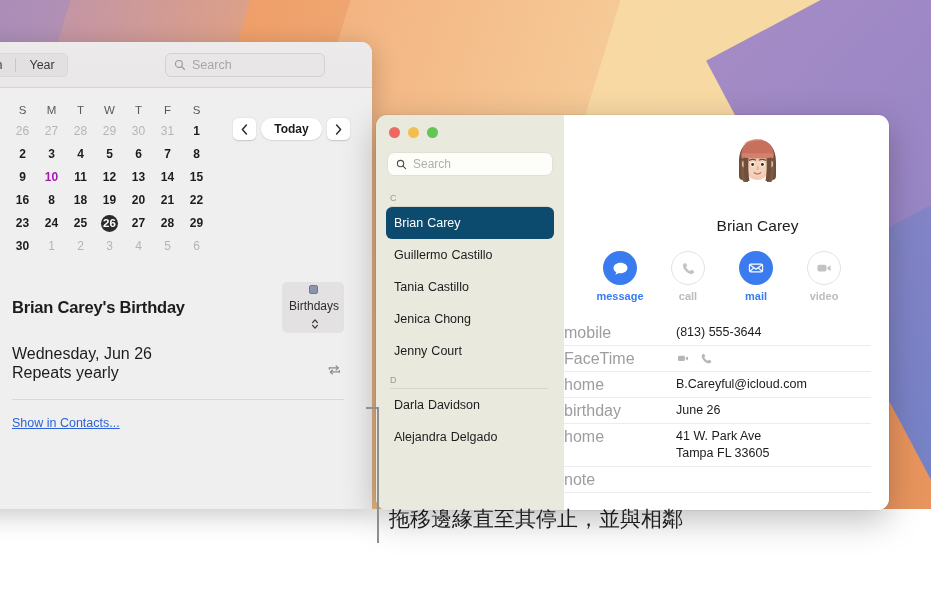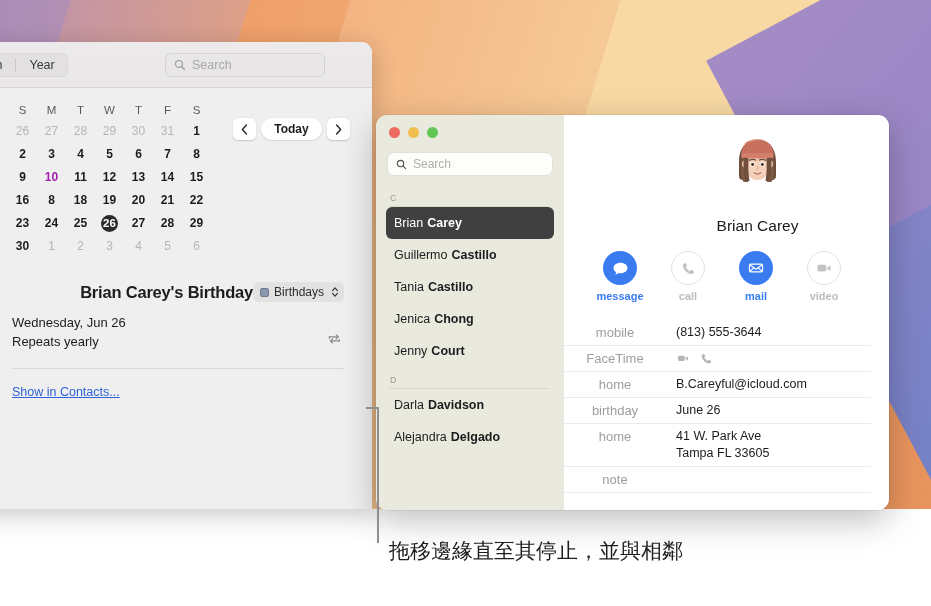--- a/index.html
+++ b/index.html
@@ -99,36 +99,36 @@
   }
   .day.dim { color: #b6b4b6; font-weight: 400; }
   .day.today { color: #a21caf; }
   .day.sel span {
     display: inline-block; width: 17px; height: 17px; line-height: 17px;
     border-radius: 50%; background: #2b2b2d; color: #fff; font-weight: 700;
     font-size: 11.5px; margin-top: -1px;
   }
 
   .ev-title-row {
-    display: flex; align-items: center; justify-content: flex-end;
+    display: flex; align-items: center; justify-content: space-between;
     margin: 28px 28px 0 52px;
   }
   .ev-title { font-size: 16.5px; font-weight: 700; color: #1c1c1e; letter-spacing: -0.2px; }
   .cal-picker {
     display: flex; align-items: center; gap: 5px;
     background: #e3e1e2; border-radius: 5px; padding: 3px 5px 3px 7px;
-    font-size: 12px; color: #2c2c2e;
+    font-size: 12px; color: #2c2c2e; flex-direction: column;
   }
   .cal-swatch { width: 9px; height: 9px; border-radius: 2px; background: #8b95ad;
     border: 1px solid #6d7993; }
   .chev-ud { display: flex; flex-direction: column; line-height: 5px; font-size: 8px;
     color: #3a3a3c; margin-left: 2px; }
 
   .ev-meta { margin: 11px 28px 0 52px; position: relative; }
-  .ev-line { font-size: 13px; color: #1c1c1e; line-height: 19px; }
+  .ev-line { font-size: 16px; color: #1c1c1e; line-height: 19px; }
   .repeat-ico { position: absolute; right: 2px; top: 19px; }
   .ev-sep { height: 1px; background: #d9d7d8; margin: 17px 28px 0 52px; }
   .ev-link {
     margin: 16px 0 0 52px; font-size: 12.5px; color: #2d63d6;
     text-decoration: underline; display: inline-block;
   }
 
   
   .con-win {
     position: absolute; left: 376px; top: 115px; width: 513px; height: 395px;
@@ -153,22 +153,22 @@
   .con-list { position: absolute; left: 0; top: 70px; right: 0; bottom: 0; overflow: hidden; }
   .sec-hdr {
     font-size: 9px; color: #9a9a8e; margin: 8px 16px 0 14px; padding-bottom: 3px;
     border-bottom: 1px solid #d6d6c8; letter-spacing: 0.3px;
   }
   .con-item {
     height: 32px; display: flex; align-items: center; font-size: 12.5px;
     color: #1c1c1e; margin: 0 10px; padding: 0 8px; border-radius: 6px;
   }
   .con-item .fn { font-weight: 400; }
-  .con-item .ln { font-weight: 700; margin-left: 4px; }
-  .con-item.sel { background: #404040; color: #fff; }
+  .con-item .ln { font-weight: 400; margin-left: 4px; }
+  .con-item.sel { background: #0c4a6e; color: #fff; }
 
   .con-detail { flex: 1; background: #ffffff; position: relative; }
   .avatar-row {
     display: flex; align-items: center; gap: 22px; padding: 17px 0 0 62px; flex-direction: column;
   }
   .avatar { width: 63px; height: 63px; border-radius: 50%; position: relative; }
   .con-name { font-size: 15.5px; color: #1c1c1e; }
 
   .actions { display: flex; gap: 0; padding: 16px 0 0 22px; }
   .action { width: 68px; text-align: center; }
@@ -181,38 +181,38 @@
   .act-label { font-size: 11px; margin-top: 5px; font-weight: 700; }
   .act-label.on { color: #3a7cf0; }
   .act-label.off { color: #bcbcbe; }
 
   .fields { margin: 18px 18px 0 0; }
   .frow {
     display: flex; align-items: flex-start; border-bottom: 1px solid #ececee;
     min-height: 25px; padding: 4px 0 4px 0;
   }
   .flabel {
-    width: 112px; flex: 0 0 112px; text-align: center; padding-right: 10px;
-    font-size: 13px; color: #9d9da0; line-height: 17px;
+    width: 112px; flex: 0 0 112px; text-align: left; padding-right: 10px;
+    font-size: 16px; color: #9d9da0; line-height: 17px;
   }
   .fvalue { font-size: 12.5px; color: #1c1c1e; line-height: 17px; }
   .fvalue .l2 { display: block; }
   .ft-icons { display: flex; align-items: center; gap: 9px; padding-top: 1px; }
 
   
   .callout-v {
     position: absolute; left: 377px; top: 407px; width: 2px; height: 136px;
     background: #8e8e93;
   }
   .callout-h {
     position: absolute; left: 366px; top: 407px; width: 13px; height: 2px;
     background: #8e8e93;
   }
   .caption {
-    position: absolute; left: 389px; top: 536px; width: 520px;
+    position: absolute; left: 389px; top: 504px; width: 520px;
     font-size: 21px; line-height: 30px; color: #1c1c1e;
     font-family: "DejaVu Sans", "Liberation Sans", sans-serif;
   }
   .caption .l { display: block; }
 </style>
 </head>
 <body>
 
 <div id="root">
 

